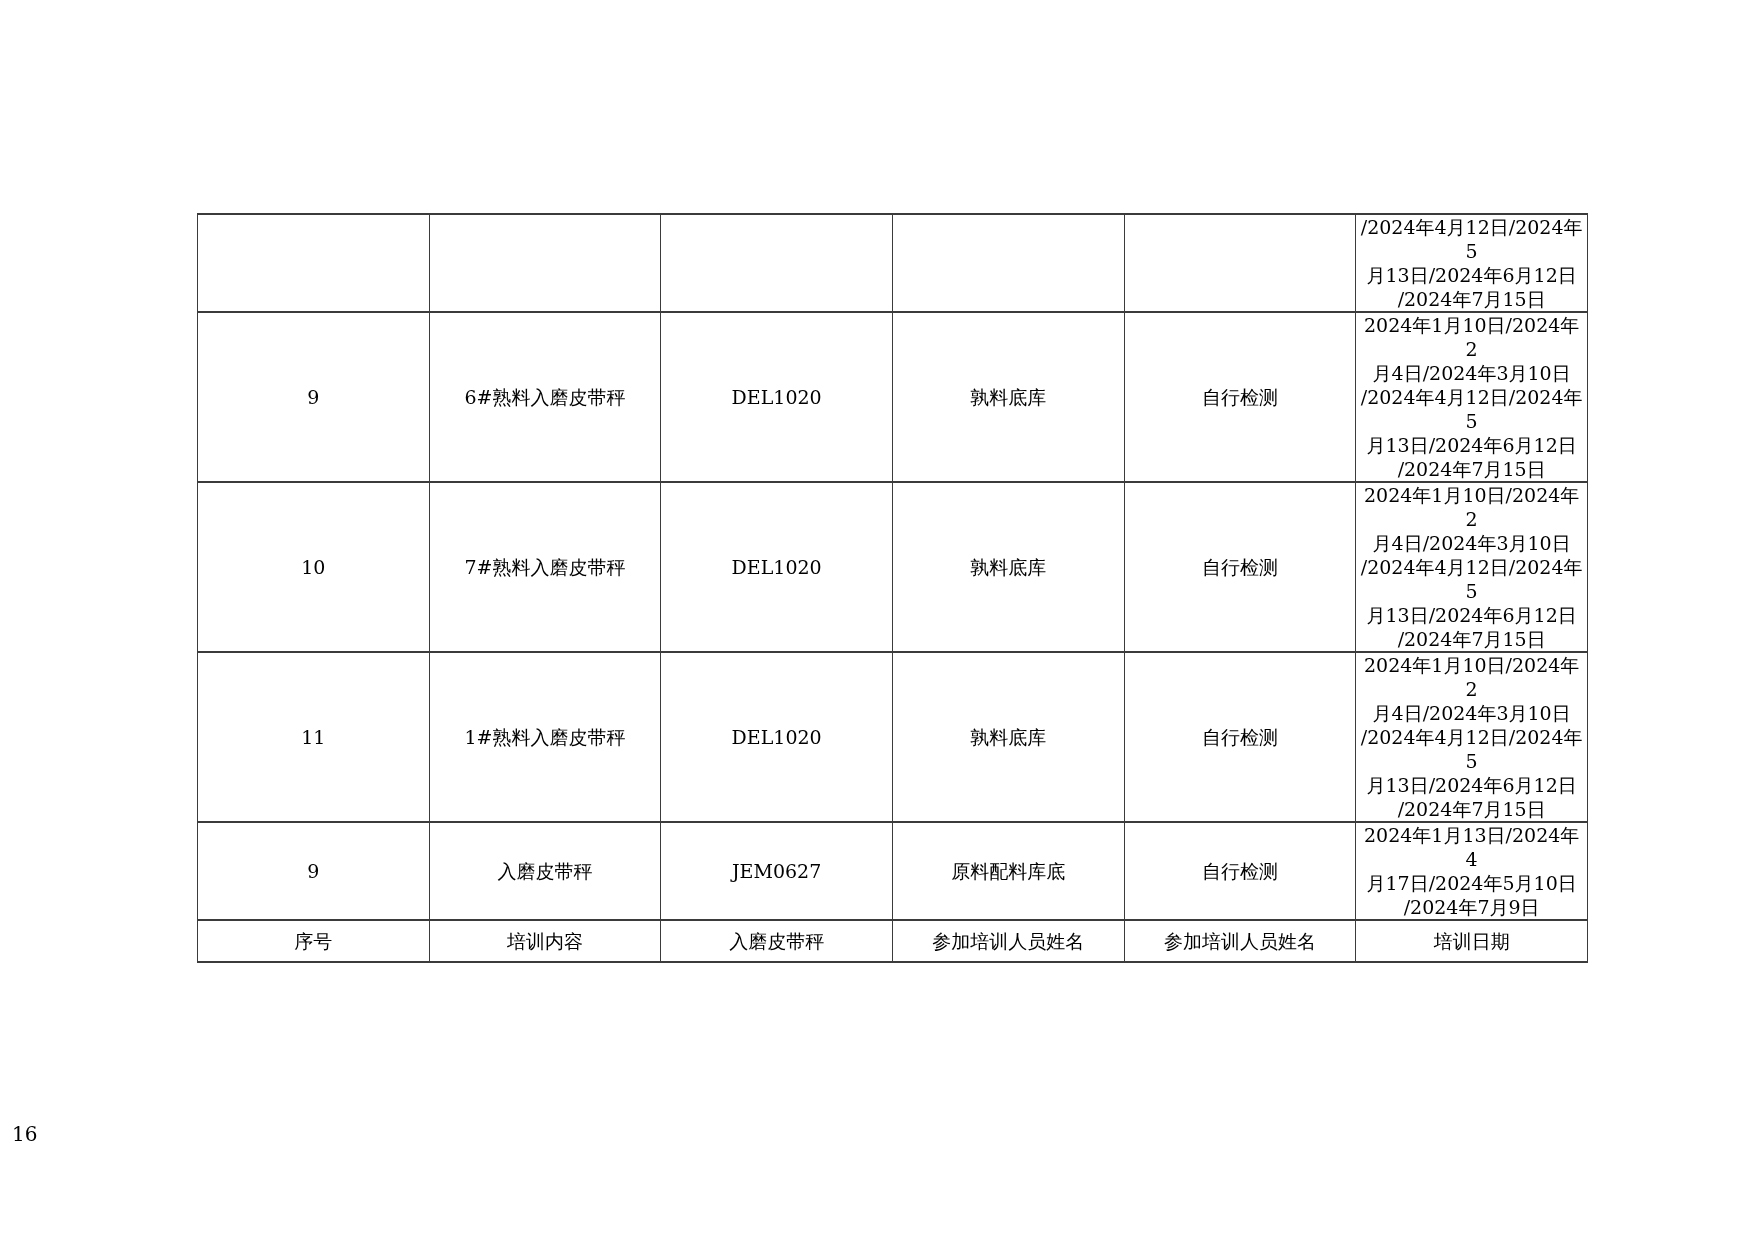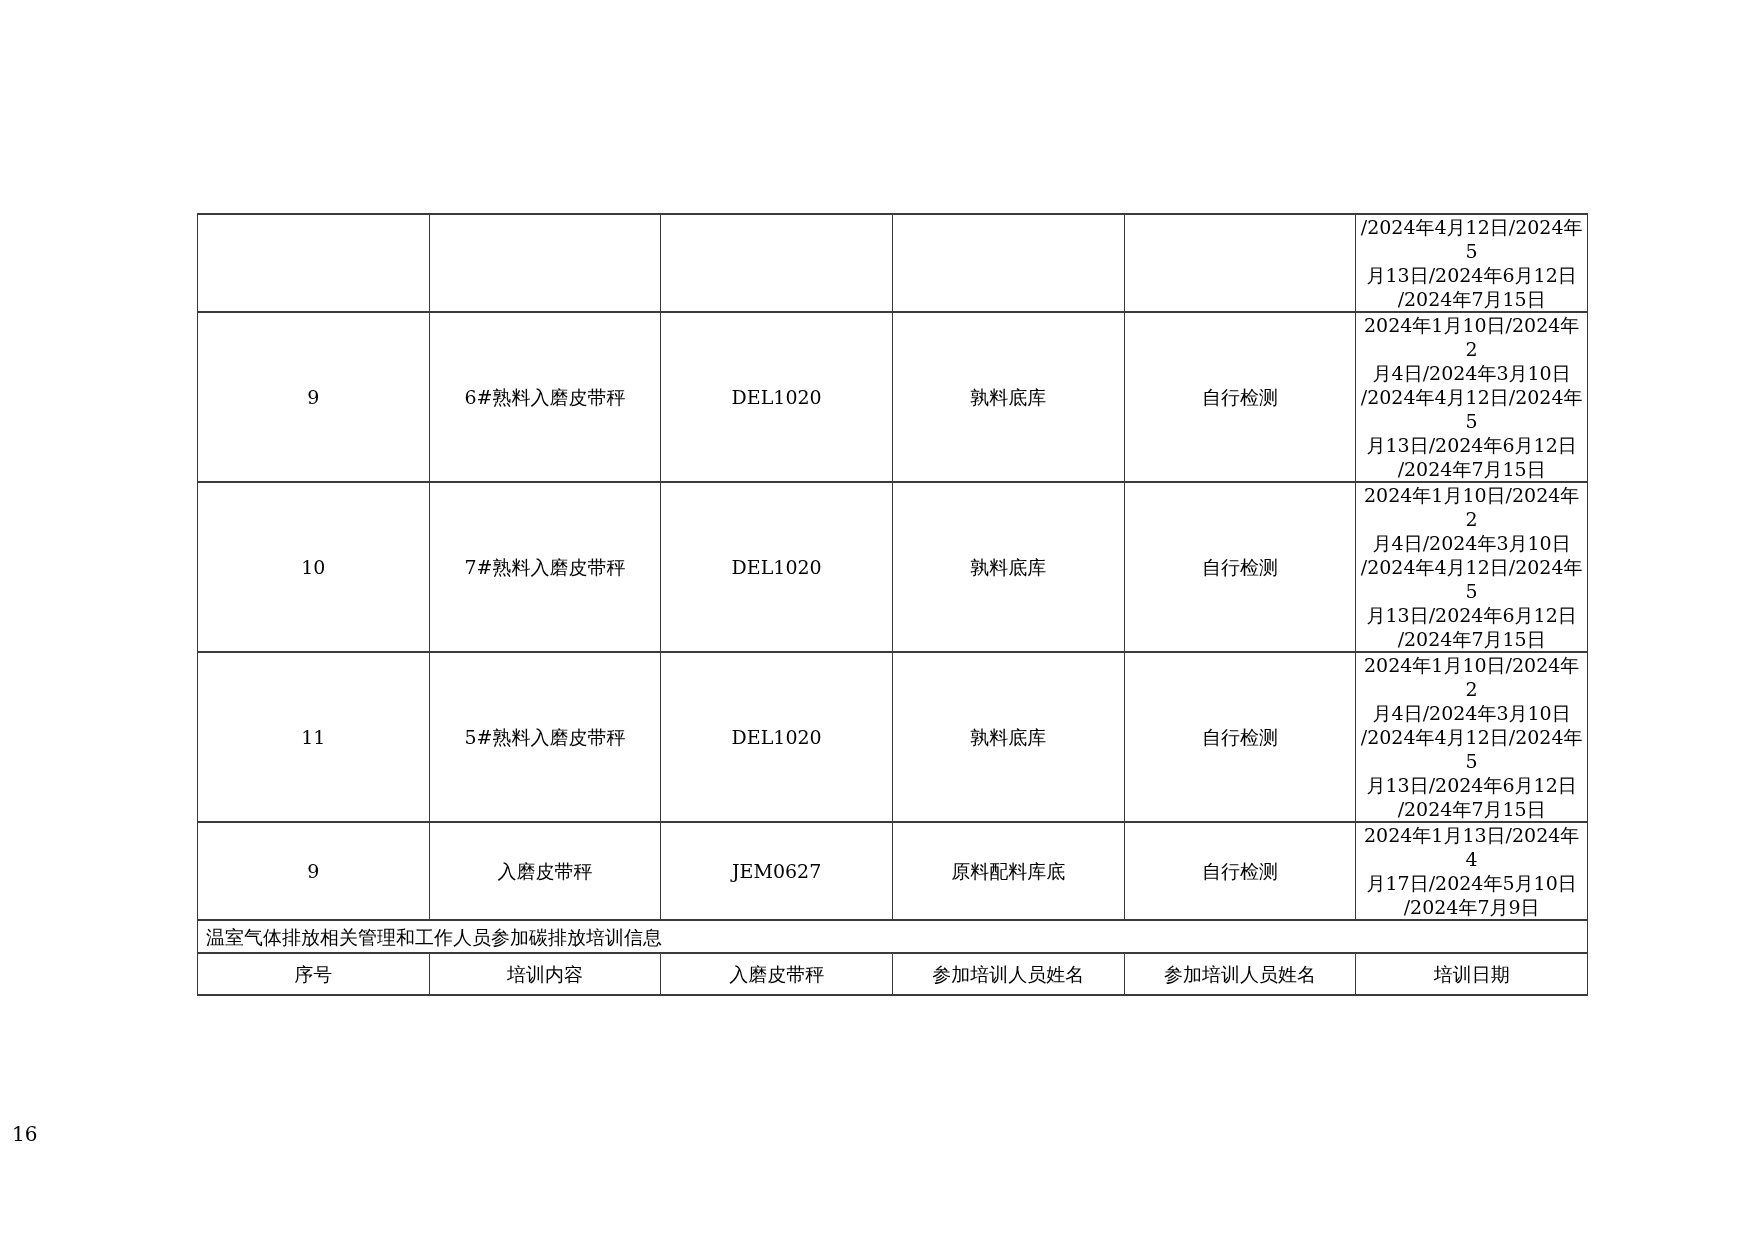--- a/index.html
+++ b/index.html
@@ -106,21 +106,21 @@
         <td>自行检测</td>
         <td class="cell-dates">2024年1月10日/2024年2
 月4日/2024年3月10日
 /2024年4月12日/2024年5
 月13日/2024年6月12日
 /2024年7月15日</td>
       </tr>
 
       <tr class="r-main">
         <td>11</td>
-        <td>5#熟料入磨皮带秤</td>
+        <td>1#熟料入磨皮带秤</td>
         <td>DEL1020</td>
         <td>孰料底库</td>
         <td>自行检测</td>
         <td class="cell-dates">2024年1月10日/2024年2
 月4日/2024年3月10日
 /2024年4月12日/2024年5
 月13日/2024年6月12日
 /2024年7月15日</td>
       </tr>
 
@@ -128,23 +128,20 @@
         <td>9</td>
         <td>入磨皮带秤</td>
         <td>JEM0627</td>
         <td>原料配料库底</td>
         <td>自行检测</td>
         <td class="cell-dates">2024年1月13日/2024年4
 月17日/2024年5月10日
 /2024年7月9日</td>
       </tr>
 
-      <tr class="r-section">
-        <td colspan="6">温室气体排放相关管理和工作人员参加碳排放培训信息</td>
-      </tr>
 
       <tr class="r-head">
         <td>序号</td>
         <td>培训内容</td>
         <td>入磨皮带秤</td>
         <td>参加培训人员姓名</td>
         <td>参加培训人员姓名</td>
         <td>培训日期</td>
       </tr>
     </tbody>

